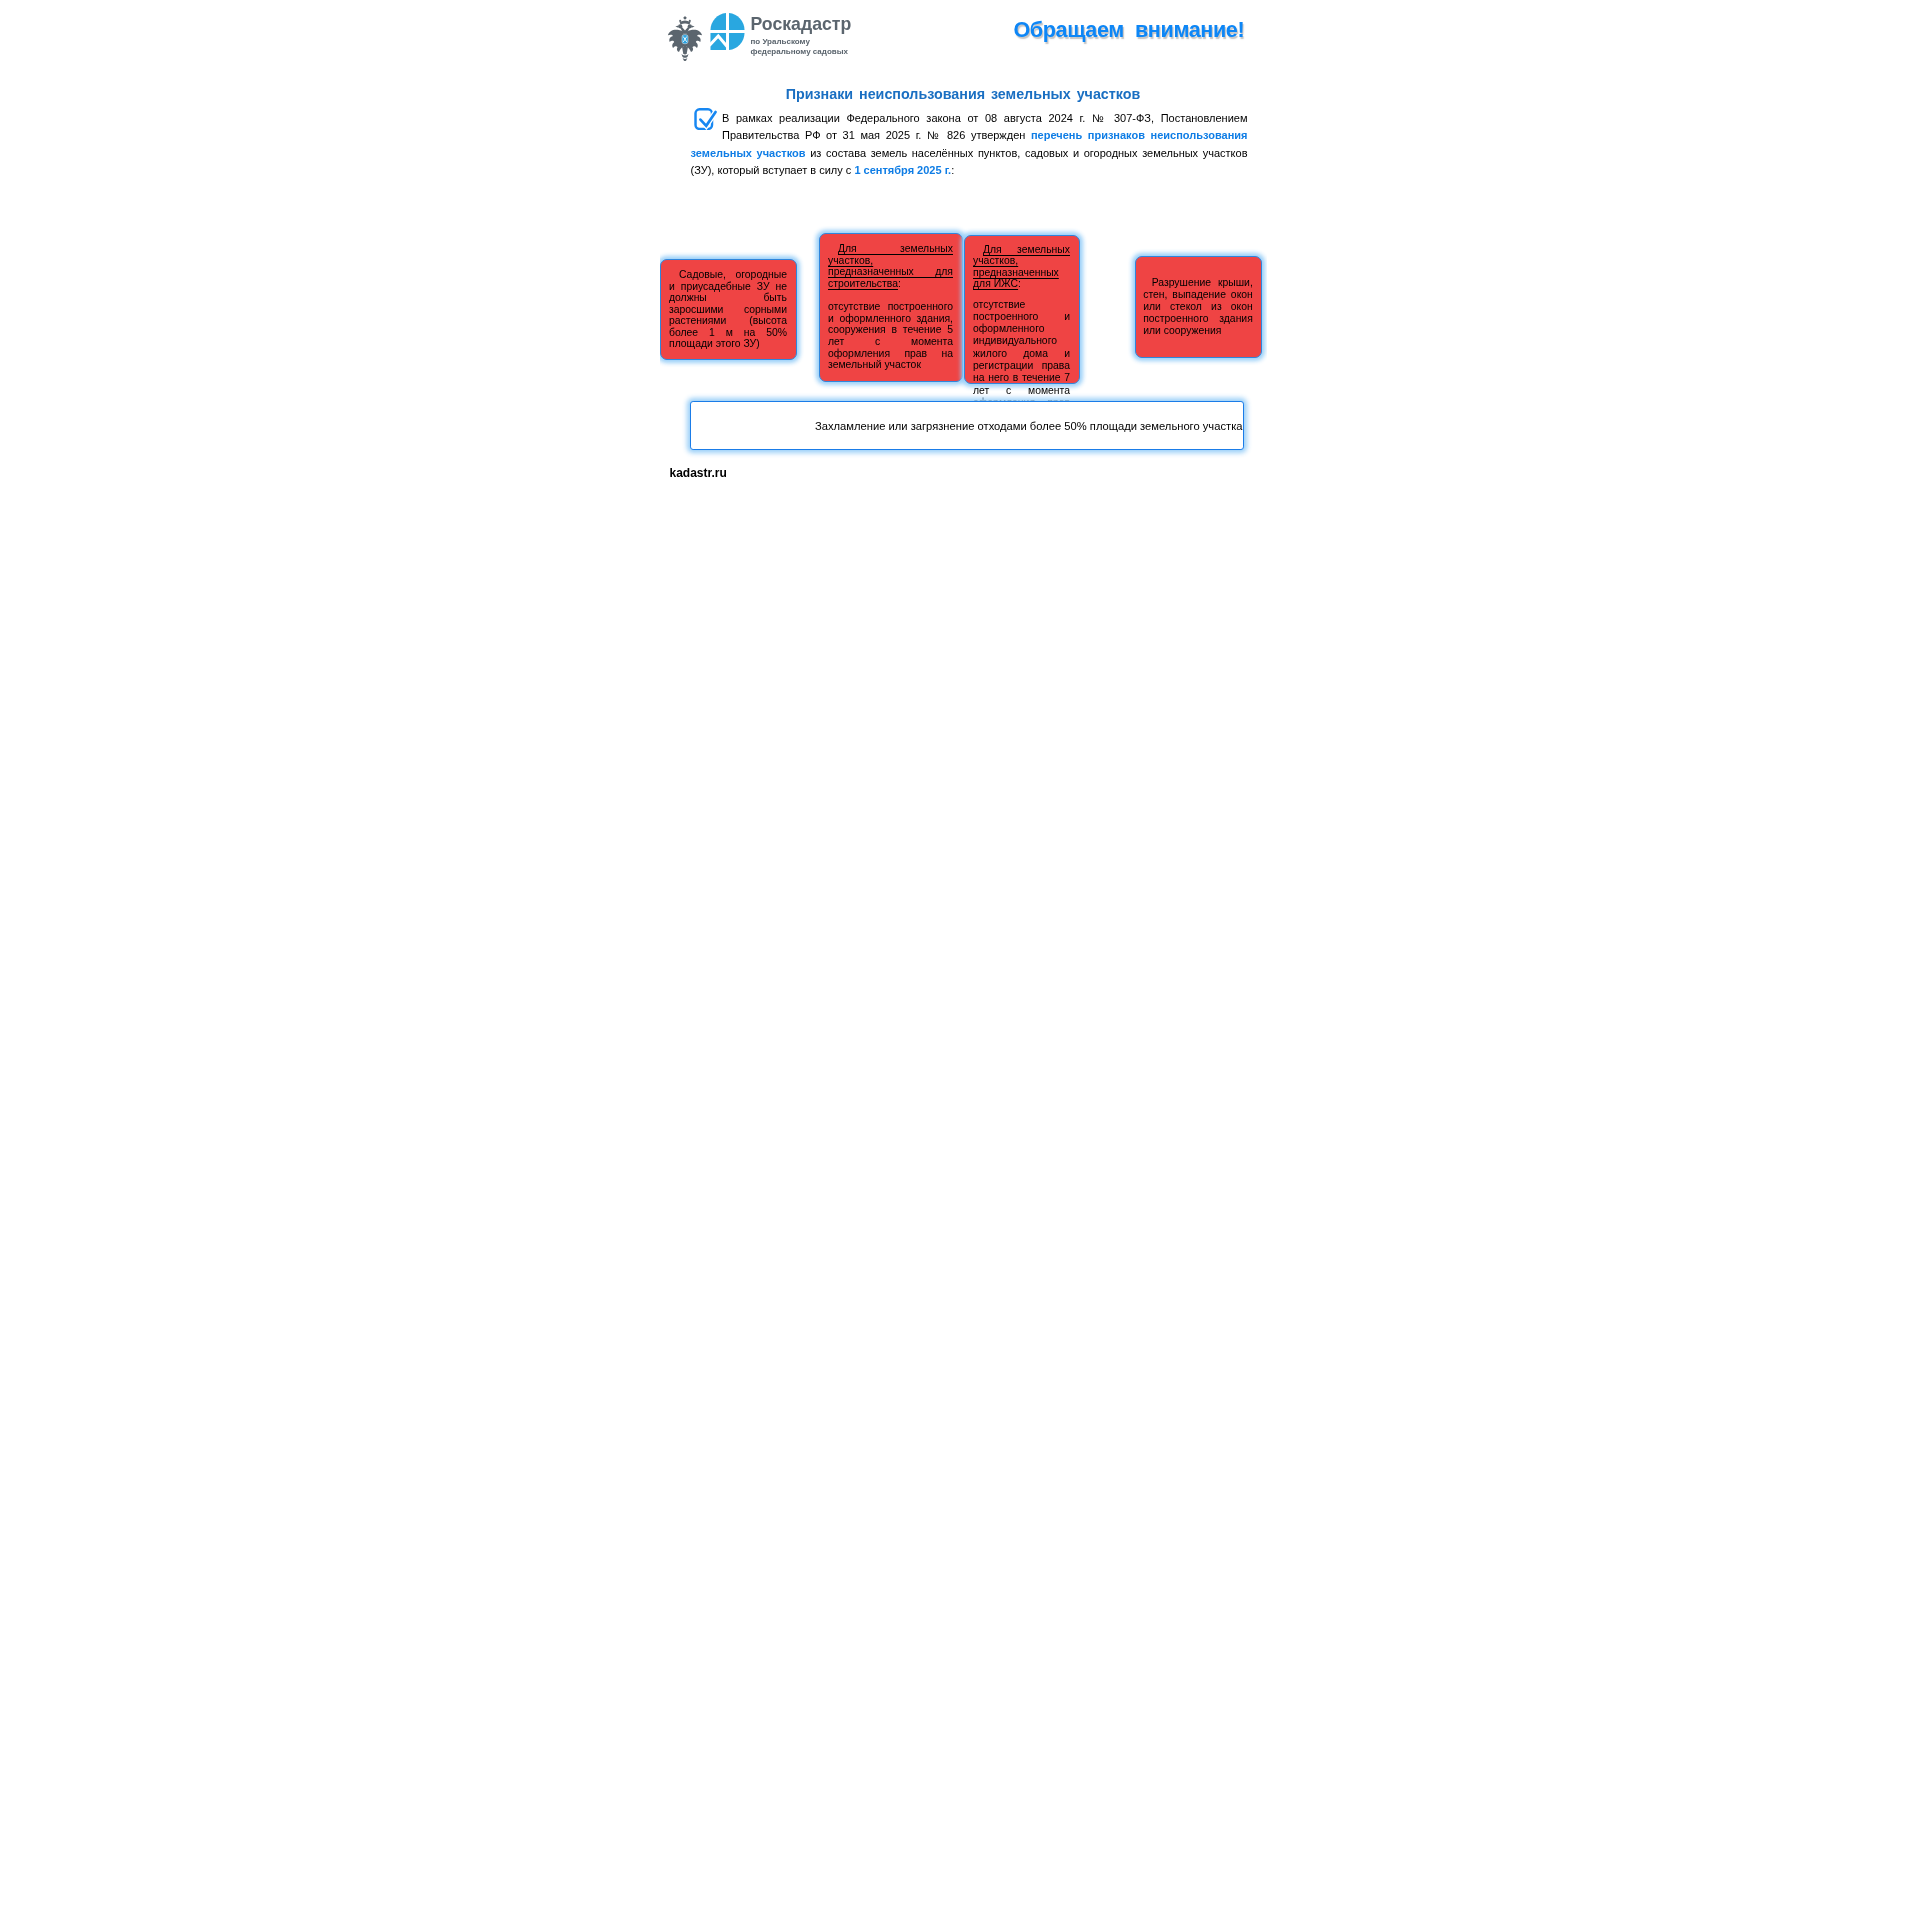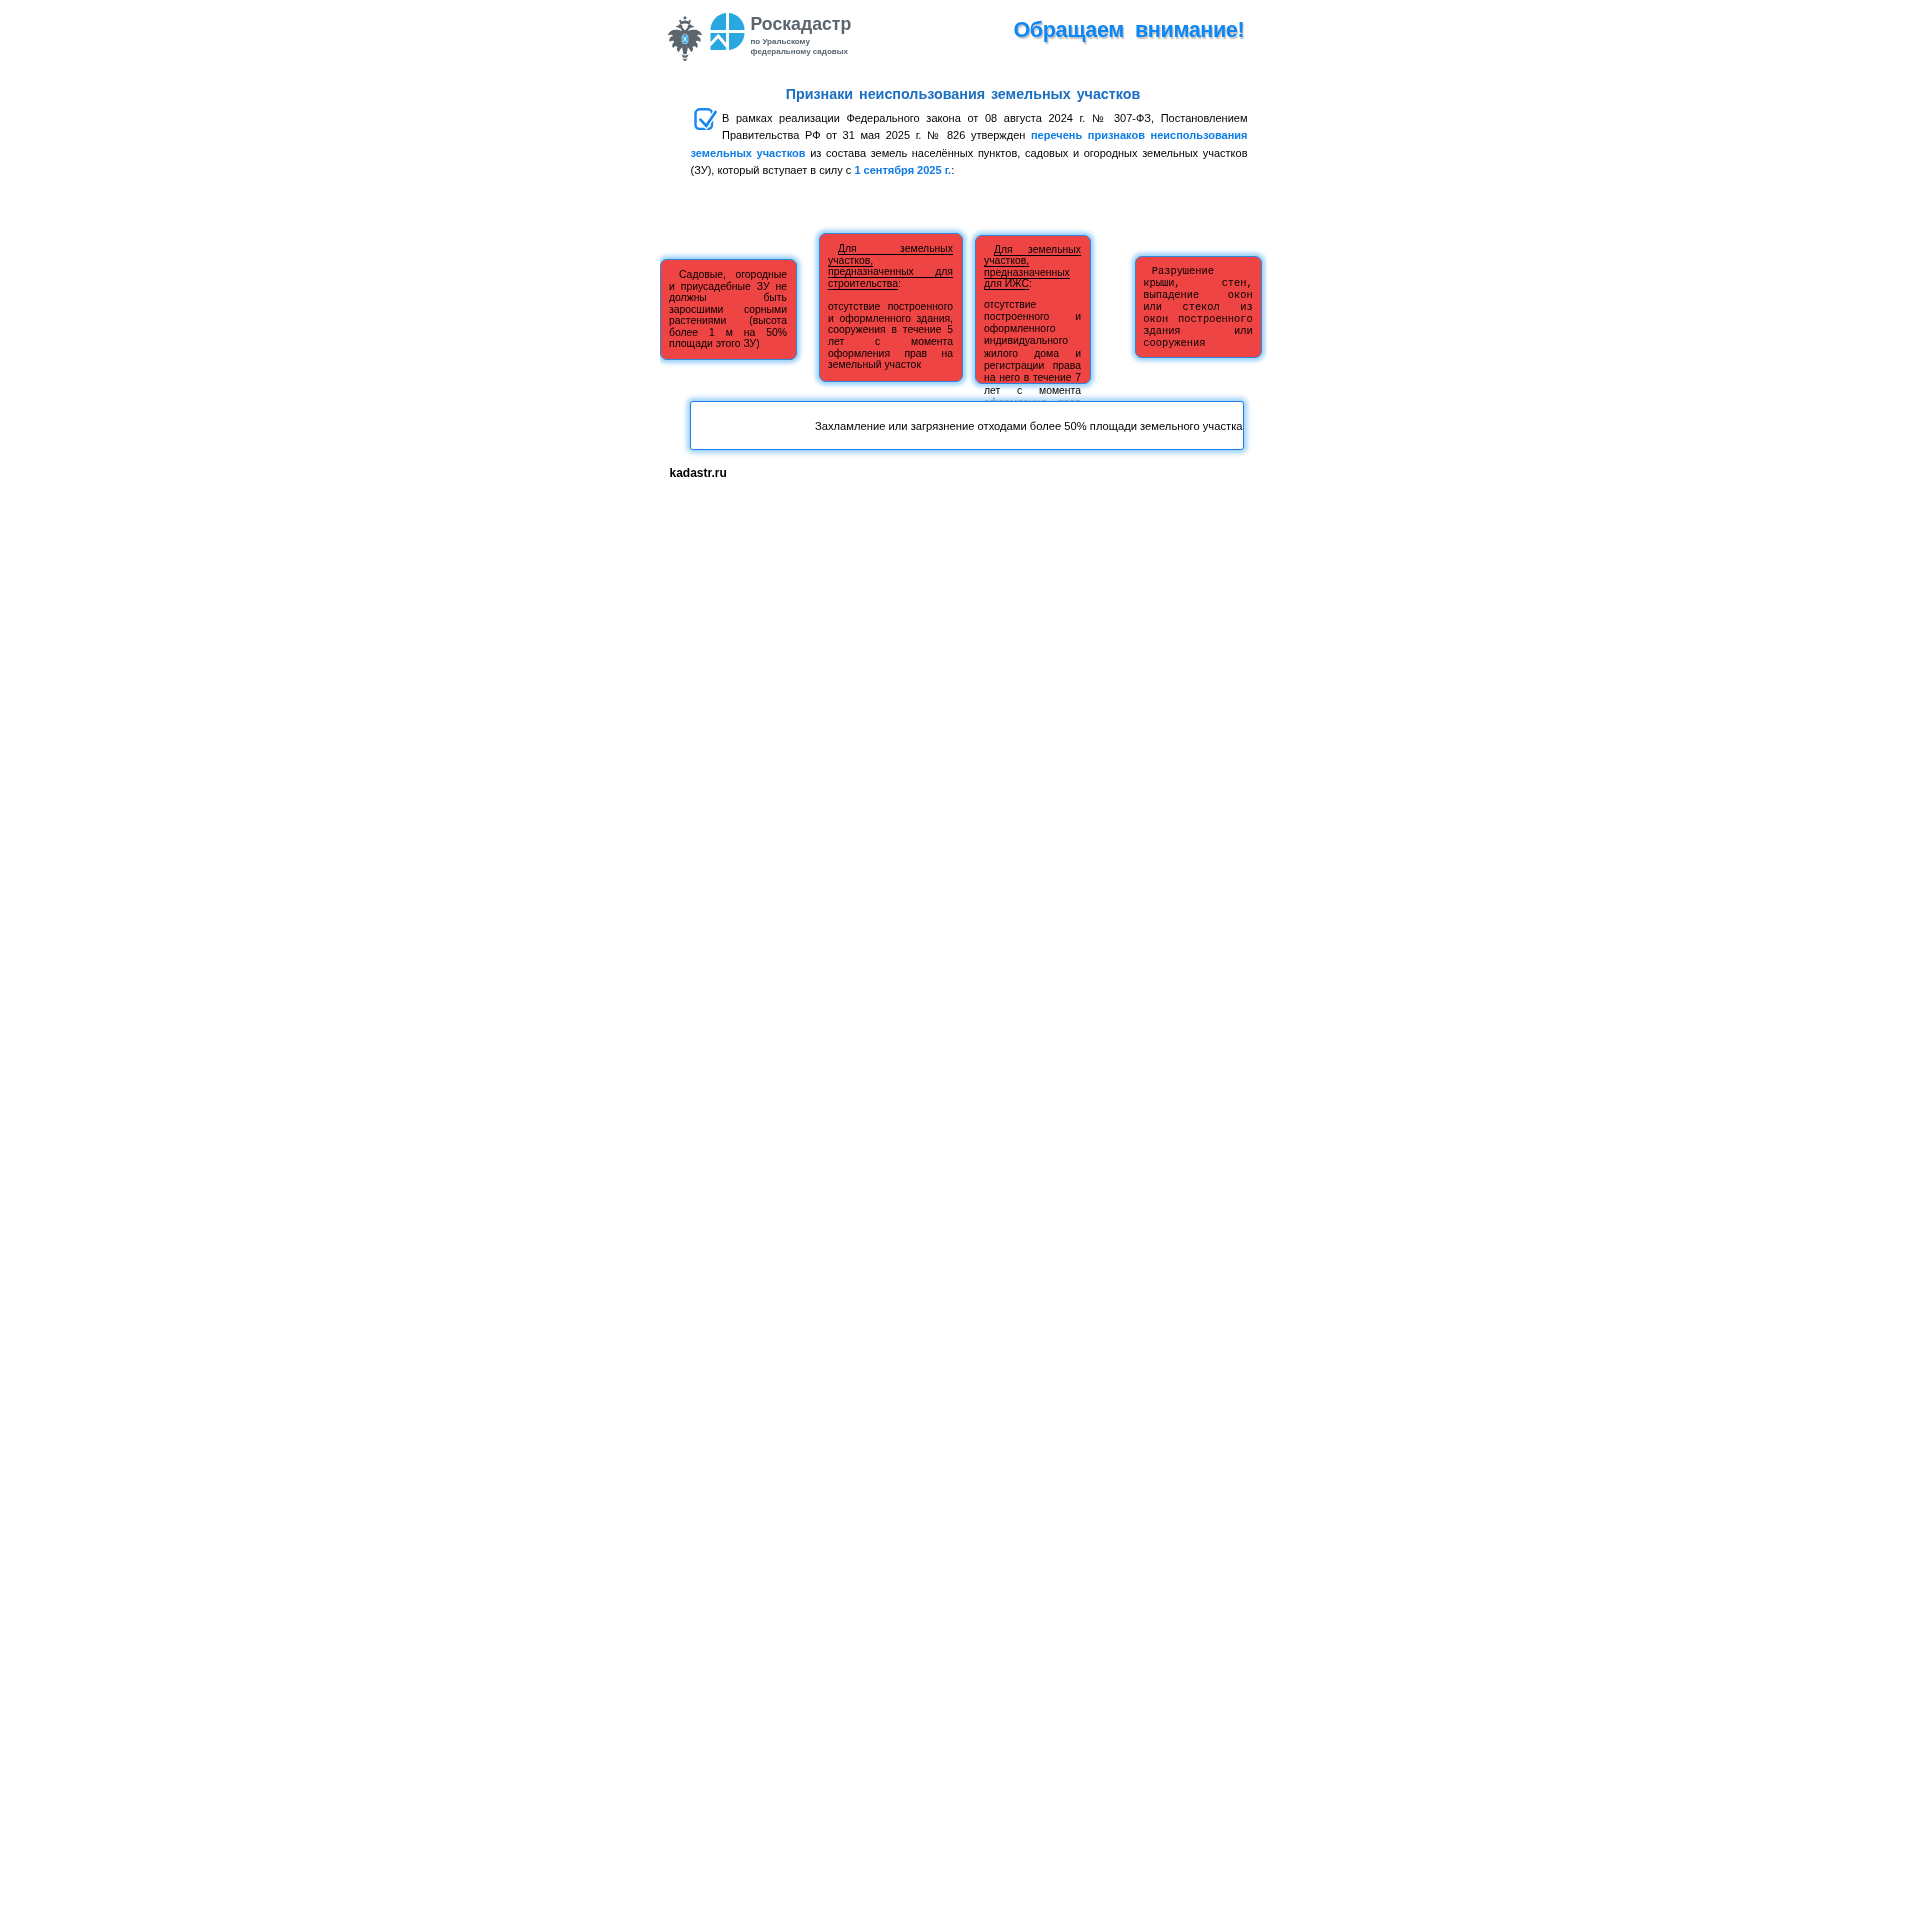--- a/index.html
+++ b/index.html
@@ -29,24 +29,24 @@
   
   .card{position:absolute;background:#ef4444;border:0.8px solid #2f86dc;border-radius:7px;
         box-shadow:0 0 4.6px 2.3px rgba(150,205,248,0.95);
         box-sizing:border-box;font-size:10.4px;color:#000;}
   .card p{margin:0;text-align:justify;}
   #card1{left:0;top:259px;width:137px;height:101px;display:flex;align-items:center;padding:0 8.5px;}
   #card1 p{line-height:11.6px;text-indent:10px;}
   #card2{left:159px;top:233px;width:144px;height:149px;padding:9.2px 8.5px 0 8.5px;}
   #card2 .card-heading{line-height:11.6px;margin:0 0 11.6px 0;text-indent:10px;text-align:justify;}
   #card2 .card-body{line-height:11.6px;}
-  #card3{left:315px;top:235px;width:116px;height:149px;padding:7.7px 8.5px 0 8.5px;}
+  #card3{left:304px;top:235px;width:116px;height:149px;padding:7.7px 8.5px 0 8.5px;}
   #card3 .card-heading{line-height:11.6px;margin:0 0 8.5px 0;text-indent:10px;text-align:justify;}
   #card3 .card-body{line-height:12.3px;}
-  #card4{left:475px;top:256px;width:127px;height:102px;display:flex;align-items:center;padding:0 7.7px;font-family:Liberation Mono, monospace;}
+  #card4{left:475px;top:256px;width:127px;height:102px;display:flex;align-items:center;padding:0 7.7px;}
   #card4 p{line-height:12px;text-indent:8.5px;}
   .card-heading .u{text-decoration:underline;text-decoration-thickness:0.8px;text-underline-offset:1.9px;}
 
   
   .banner{position:absolute;left:30px;top:401px;width:554px;height:49px;background:#fff;
           border:0.8px solid #1a7ce8;border-radius:3.1px;
           box-shadow:0 0 5.4px 2.7px rgba(150,205,248,0.95);
           box-sizing:border-box;display:flex;align-items:center;justify-content:flex-end;}
   .banner p{margin:0;font-size:11.2px;color:#000;text-align:center;}
 

